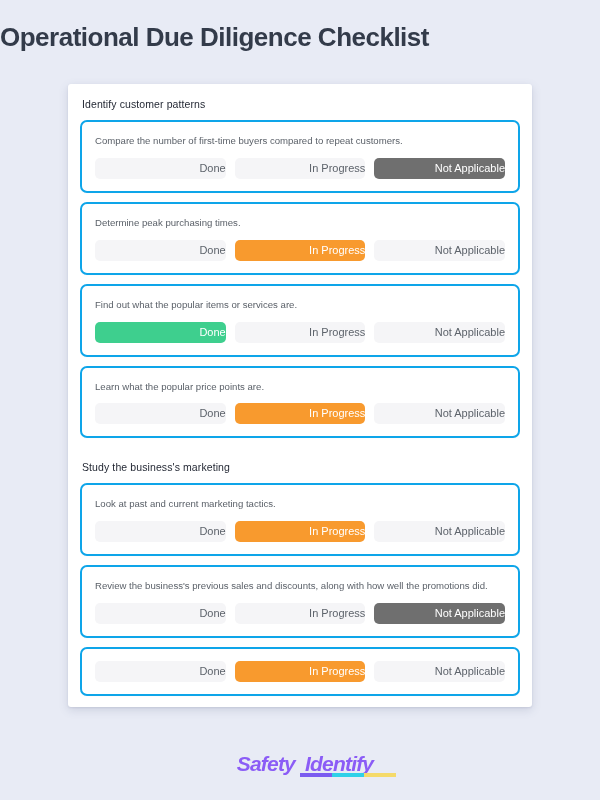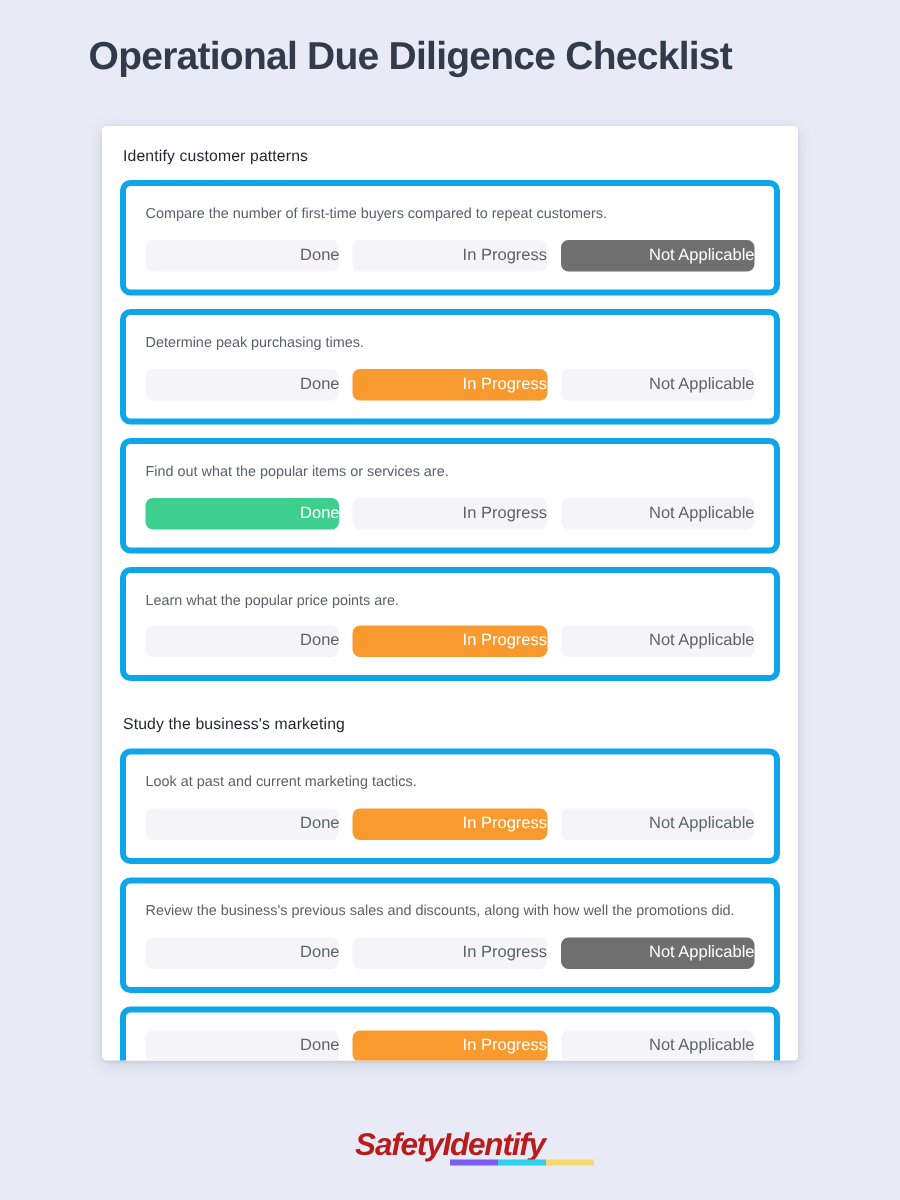--- a/index.html
+++ b/index.html
@@ -6,21 +6,21 @@
   body{
     width:600px;height:800px;
     background:#e8ebf5;
     font-family:"Liberation Sans", sans-serif;
     overflow:hidden;
     position:relative;
   }
   .page-title{
     position:absolute;
     top:22px;left:0;width:488px;
-    text-align:right;
+    text-align:left;
     font-size:26px;
     font-weight:bold;
     letter-spacing:-0.5px;
     color:#333b4a;
   }
   .sheet{
     position:absolute;
     left:68px;top:84px;
     width:464px;height:623px;
     background:#ffffff;
@@ -32,21 +32,21 @@
     padding:0 12px;
   }
   .section-heading{
     font-size:10.5px;
     font-weight:normal;
     color:#1f2430;
     letter-spacing:0.1px;
     padding:14px 2px 10px 2px;
   }
   .item-card{
-    border:4px solid #0ea5e9;
+    border:2px solid #0ea5e9;
     border-radius:7px;
     background:#fff;
     padding:12px 13px 12px 13px;
     margin-bottom:9px;
     box-shadow:0 1px 1px rgba(0,0,0,0.01);
   }
   .item-text{
     font-size:9.6px;
     color:#5b6169;
     line-height:1.55;
@@ -86,21 +86,22 @@
   }
   .logo-wrap{
     display:inline-block;
     position:relative;
   }
   .logo-text{
     font-size:21px;
     font-weight:bold;
     font-style:italic;
     letter-spacing:-0.8px;
-    color:#b91c1c;
+    color:#8b5cf6;
+    margin-left:10px;
   }
   .logo-underline{
     position:absolute;
     left:50%;bottom:-1px;
     width:96px;height:4px;
     display:flex;
   }
   .logo-underline span{flex:1;}
   .ul-purple{background:#7b5cf0;}
   .ul-cyan{background:#2fd1e8;}

